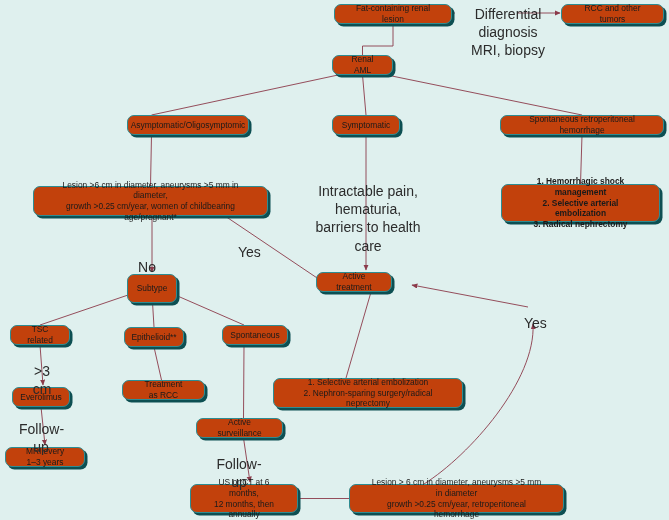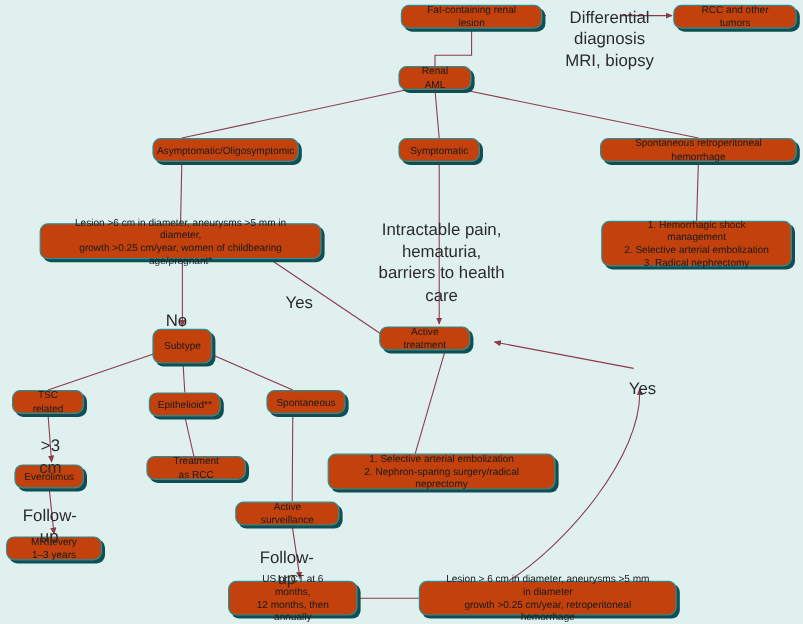--- a/index.html
+++ b/index.html
@@ -94,21 +94,21 @@
   </svg>
   <div id="node-layer">
       <div class="node" style="left: 334px; top: 4px; width: 118px; height: 20px;">Fat-containing renal lesion</div>
       <div class="node" style="left: 561px; top: 4px; width: 103px; height: 20px;">RCC and other tumors</div>
       <div class="node" style="left: 332px; top: 55px; width: 61px; height: 20px;">Renal AML</div>
       <div class="node" style="left: 83px; top: 115px; width: 122px; height: 20px; margin-left: 44px;">Asymptomatic/Oligosymptomic</div>
       <div class="node" style="left: 332px; top: 115px; width: 68px; height: 20px;">Symptomatic</div>
       <div class="node" style="left: 500px; top: 115px; width: 164px; height: 20px;">Spontaneous retroperitoneal hemorrhage</div>
       <div class="node" style="left: 33px; top: 186px; width: 235px; height: 30px;">Lesion &gt;6 cm in diameter, aneurysms &gt;5 mm in diameter,
 growth &gt;0.25 cm/year, women of childbearing age/pregnant*</div>
-      <div class="node" style="left: 501px; top: 184px; width: 159px; height: 38px;">1. Hemorrhagic shock management
+      <div class="node" style="left: 501px; top: 184px; width: 159px; height: 38px; font-weight: bold;">1. Hemorrhagic shock management
 2. Selective arterial embolization
 3. Radical nephrectomy</div>
       <div class="node" style="left: 127px; top: 274px; width: 50px; height: 29px;">Subtype</div>
       <div class="node" style="left: 316px; top: 272px; width: 76px; height: 20px;">Active treatment</div>
       <div class="node" style="left: 10px; top: 325px; width: 60px; height: 20px;">TSC related</div>
       <div class="node" style="left: 124px; top: 327px; width: 60px; height: 20px;">Epithelioid**</div>
       <div class="node" style="left: 222px; top: 325px; width: 66px; height: 20px;">Spontaneous</div>
       <div class="node" style="left: 12px; top: 387px; width: 58px; height: 20px;">Everolimus</div>
       <div class="node" style="left: 122px; top: 380px; width: 83px; height: 20px;">Treatment as RCC</div>
       <div class="node" style="left: 273px; top: 378px; width: 190px; height: 30px;">1. Selective arterial embolization

